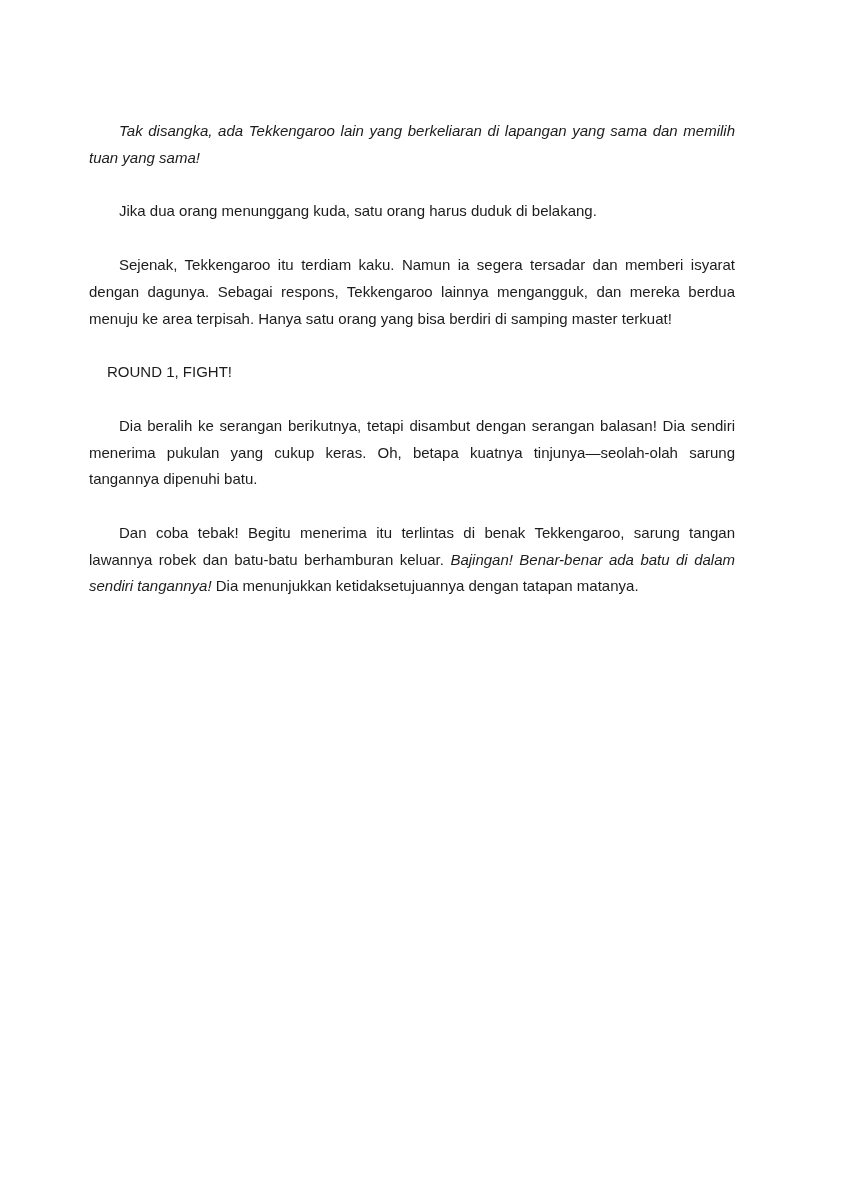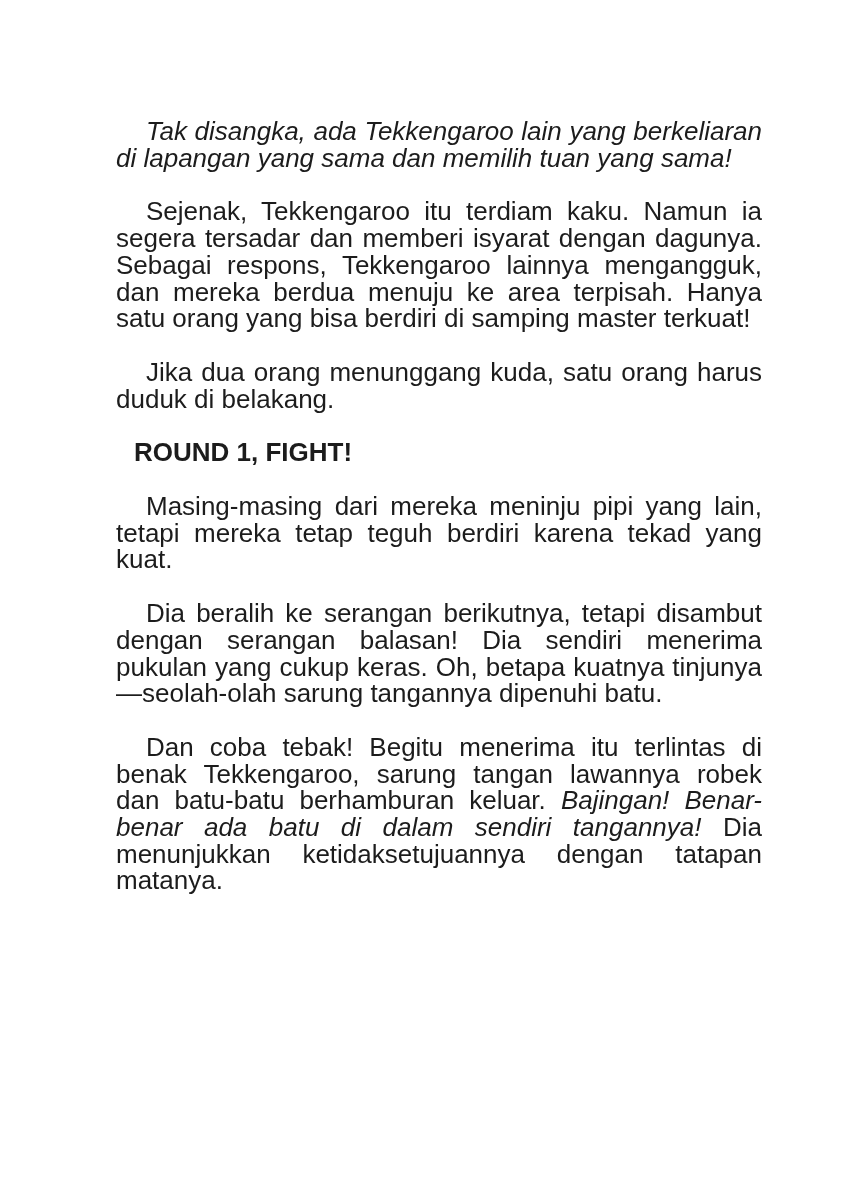--- a/index.html
+++ b/index.html
@@ -9,52 +9,51 @@
   }
   .page {
     position: relative;
     width: 850px;
     height: 1201px;
     background: #ffffff;
     overflow: hidden;
   }
   .text-block {
     position: absolute;
-    left: 116px;
+    left: 89px;
     top: 118px;
     width: 646px;
     color: #1c1c1c;
     font-family: "Liberation Sans", "DejaVu Sans", sans-serif;
-    font-size: 26px;
+    font-size: 15px;
     line-height: 26.7px;
     text-align: justify;
     text-justify: inter-word;
   }
   .para {
     margin: 0 0 27px 0;
     text-indent: 30px;
   }
   .para.italic {
     font-style: italic;
   }
   .para.heading {
-    font-weight: bold;
+    font-weight: normal;
     text-indent: 18px;
     text-align: left;
   }
   .run-italic {
     font-style: italic;
   }
 </style>
 </head>
 <body>
 
 <div class="page">
   <div class="text-block">
       <p class="para italic"><span>Tak disangka, ada Tekkengaroo lain yang berkeliaran di lapangan yang sama dan memilih tuan yang sama!</span></p>
+      <p class="para body"><span>Jika dua orang menunggang kuda, satu orang harus duduk di belakang.</span></p>
       <p class="para body"><span>Sejenak, Tekkengaroo itu terdiam kaku. Namun ia segera tersadar dan memberi isyarat dengan dagunya. Sebagai respons, Tekkengaroo lainnya mengangguk, dan mereka berdua menuju ke area terpisah. Hanya satu orang yang bisa berdiri di samping master terkuat!</span></p>
-      <p class="para body"><span>Jika dua orang menunggang kuda, satu orang harus duduk di belakang.</span></p>
       <p class="para heading"><span>ROUND 1, FIGHT!</span></p>
-      <p class="para body"><span>Masing-masing dari mereka meninju pipi yang lain, tetapi mereka tetap teguh berdiri karena tekad yang kuat.</span></p>
       <p class="para body"><span>Dia beralih ke serangan berikutnya, tetapi disambut dengan serangan balasan! Dia sendiri menerima pukulan yang cukup keras. Oh, betapa kuatnya tinjunya—seolah-olah sarung tangannya dipenuhi batu.</span></p>
       <p class="para body"><span>Dan coba tebak! Begitu menerima itu terlintas di benak Tekkengaroo, sarung tangan lawannya robek dan batu-batu berhamburan keluar. </span><span class="run-italic">Bajingan! Benar-benar ada batu di dalam sendiri tangannya!</span><span> Dia menunjukkan ketidaksetujuannya dengan tatapan matanya.</span></p>
     </div>
 </div>
 
 </body></html>

